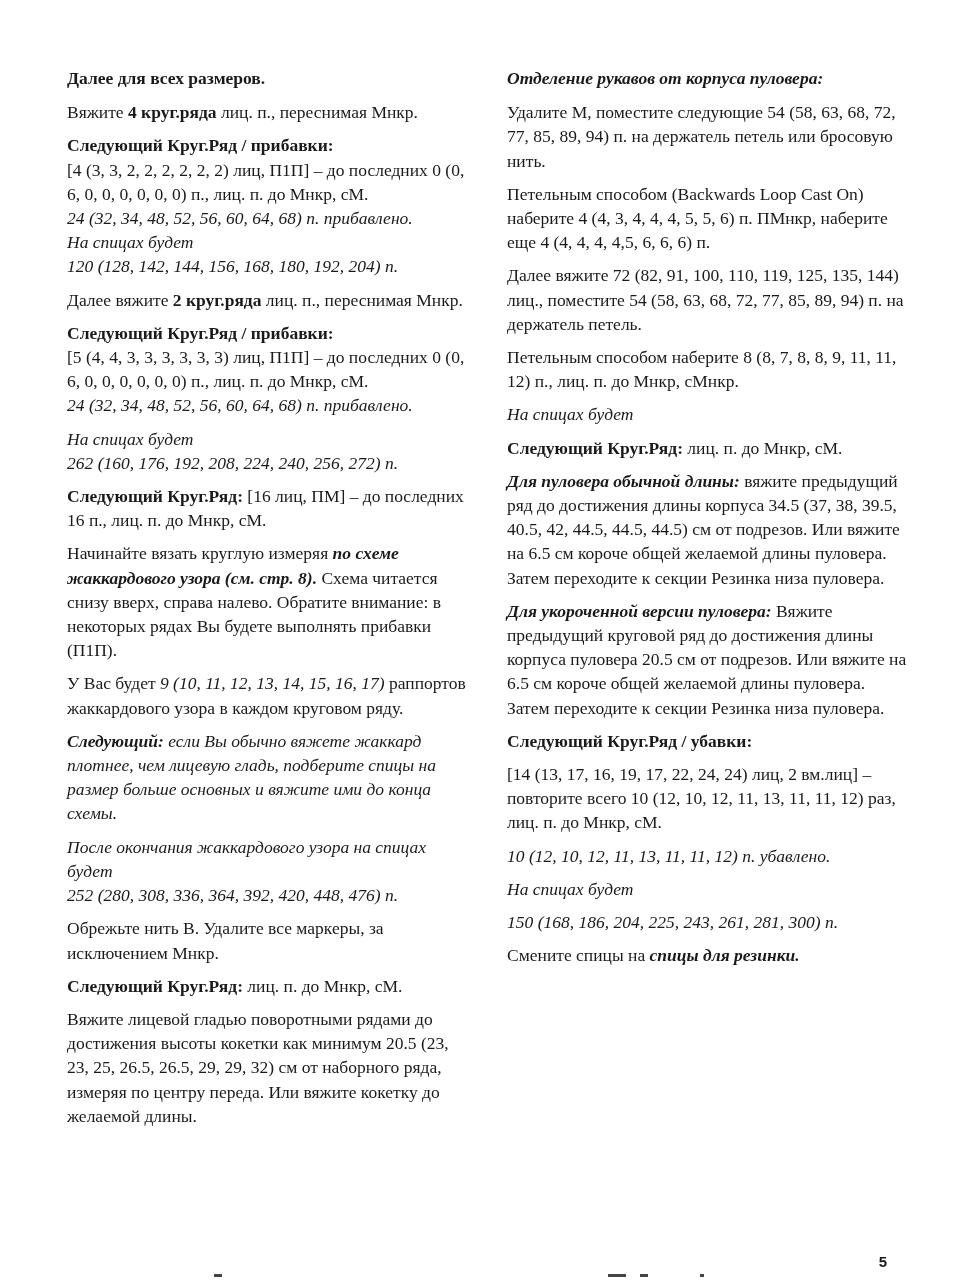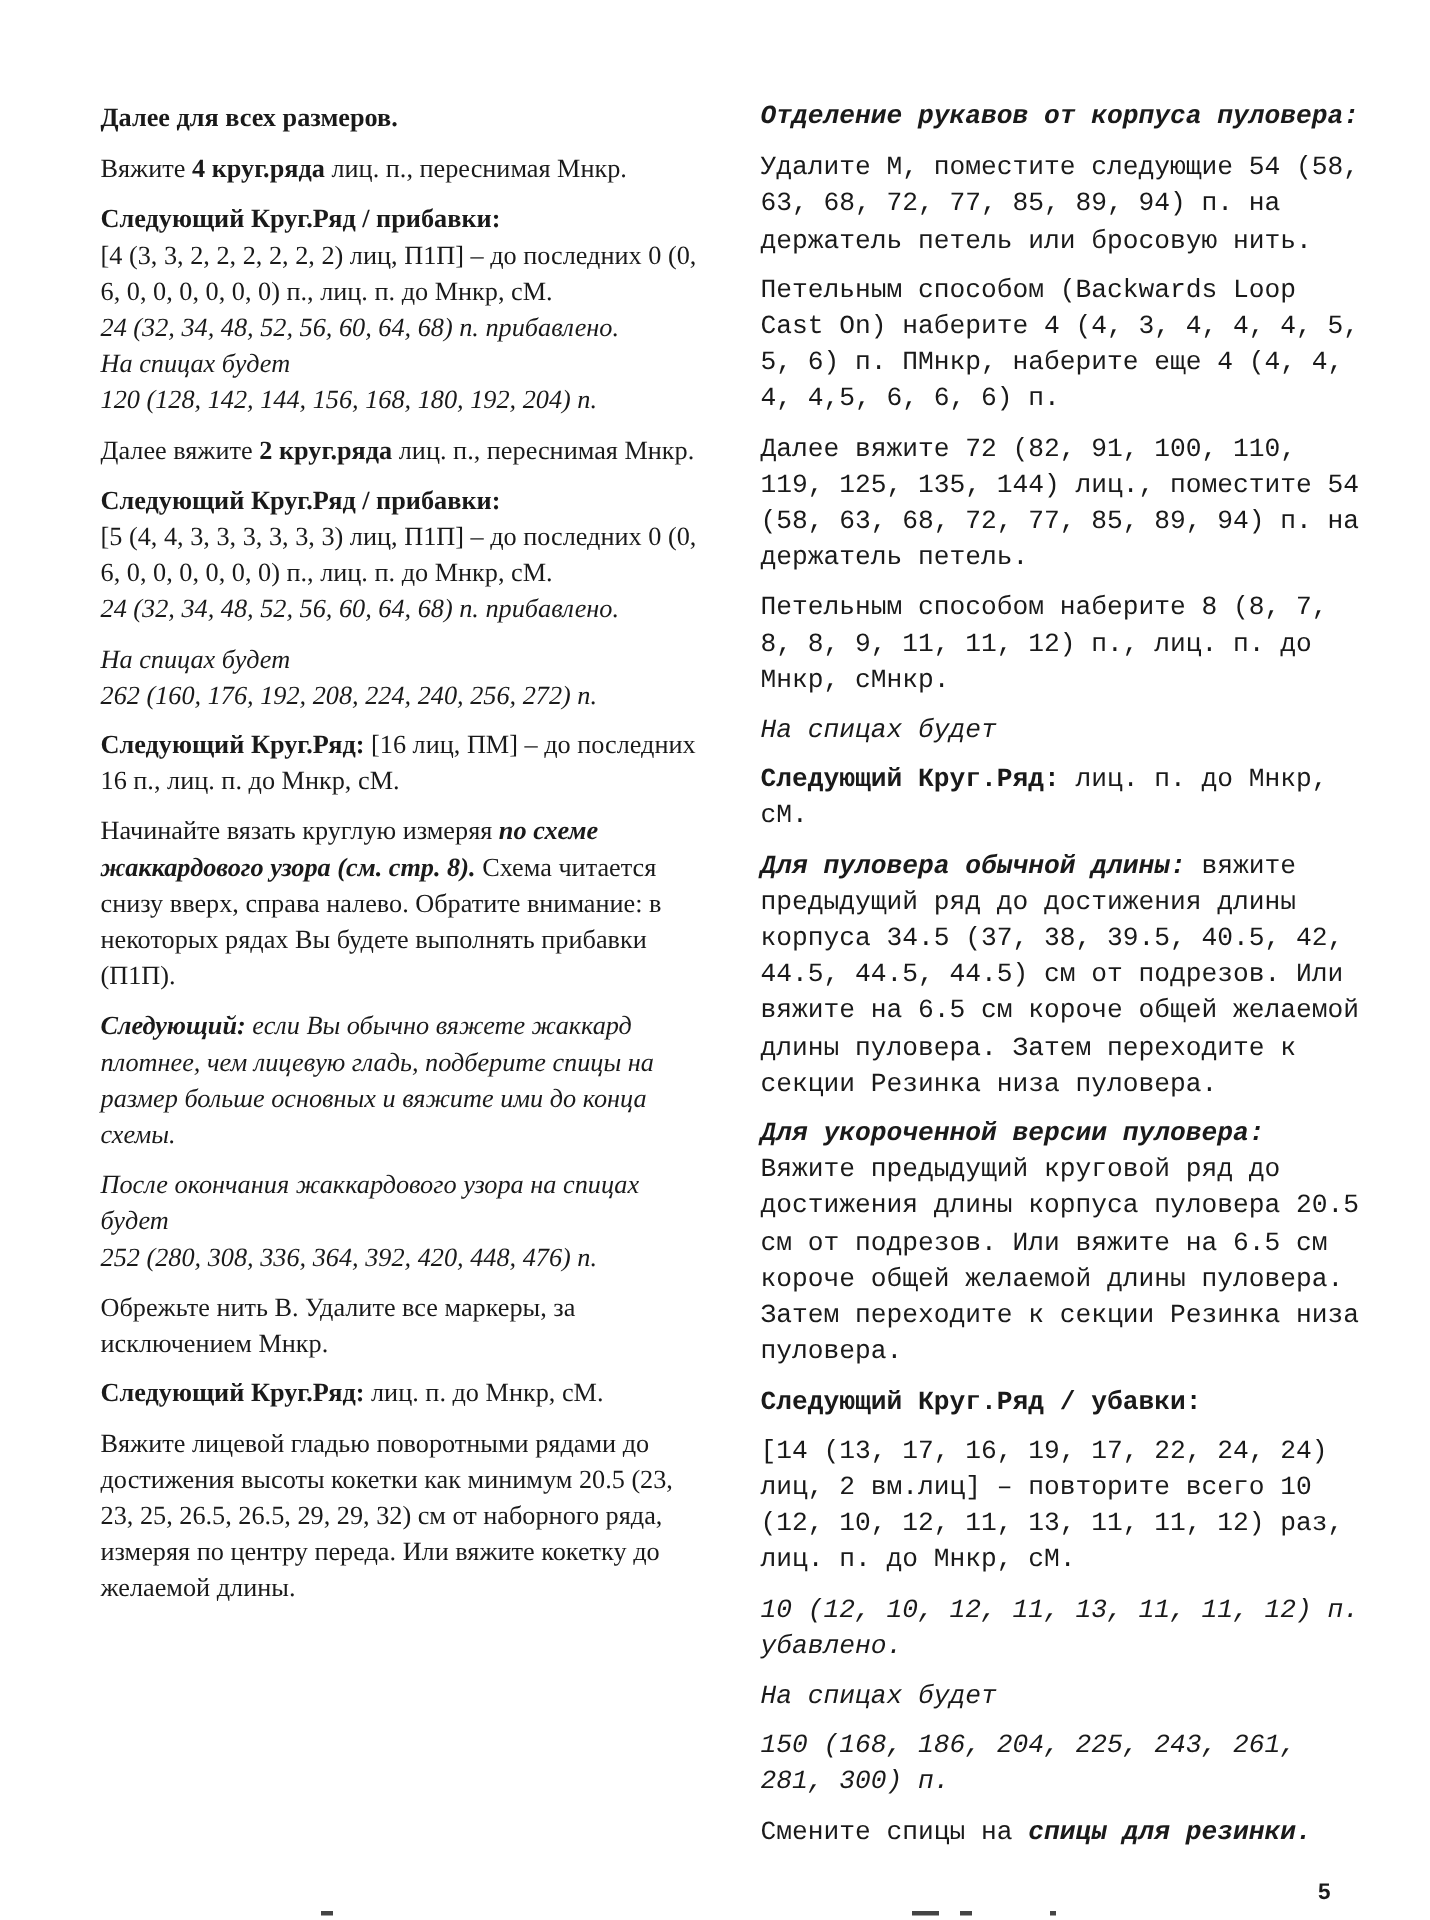--- a/index.html
+++ b/index.html
@@ -15,21 +15,21 @@
       font-family: "Liberation Serif", "DejaVu Serif", serif;
       color: #1a1a1a;
       font-size: 17.5px;
       line-height: 24.2px;
     }
     .col {
       position: absolute;
       top: 66px;
     }
     .col-left { left: 67px; width: 400px; }
-    .col-right { left: 507px; width: 400px; font-family: Liberation Mono, monospace; }
+    .col-right { left: 507px; width: 400px; }
     p {
       margin: 0 0 9px 0;
     }
     b { font-weight: bold; }
     i { font-style: italic; }
     .bi { font-weight: bold; font-style: italic; }
     .section-head { margin-bottom: 10px; }
     .gap-big { margin-top: 16px; }
     .page-number {
       position: absolute;
@@ -79,20 +79,21 @@
 
   <p>
     <i>На спицах будет</i><br>
     <i>262 (160, 176, 192, 208, 224, 240, 256, 272) п.</i>
   </p>
 
   <p><b>Следующий Круг.Ряд:</b><span> [16 лиц, ПМ] – до последних 16 п., лиц. п. до Мнкр, сМ.</span></p>
 
   <p><span>Начинайте вязать круглую измеряя </span><span class="bi">по схеме жаккардового узора (см. стр. 8).</span><span> Схема читается снизу вверх, справа налево. Обратите внимание: в некоторых рядах Вы будете выполнять прибавки (П1П).</span></p>
 
+  <p><span>У Вас будет </span><i>9 (10, 11, 12, 13, 14, 15, 16, 17)</i><span> раппортов жаккардового узора в каждом круговом ряду.</span></p>
 
   <p><span class="bi">Следующий:</span><i> если Вы обычно вяжете жаккард плотнее, чем лицевую гладь, подберите спицы на размер больше основных и вяжите ими до конца схемы.</i></p>
 
   <p>
     <i>После окончания жаккардового узора на спицах будет</i><br>
     <i>252 (280, 308, 336, 364, 392, 420, 448, 476) п.</i>
   </p>
 
   <p>Обрежьте нить В. Удалите все маркеры, за исключением Мнкр.</p>
 

